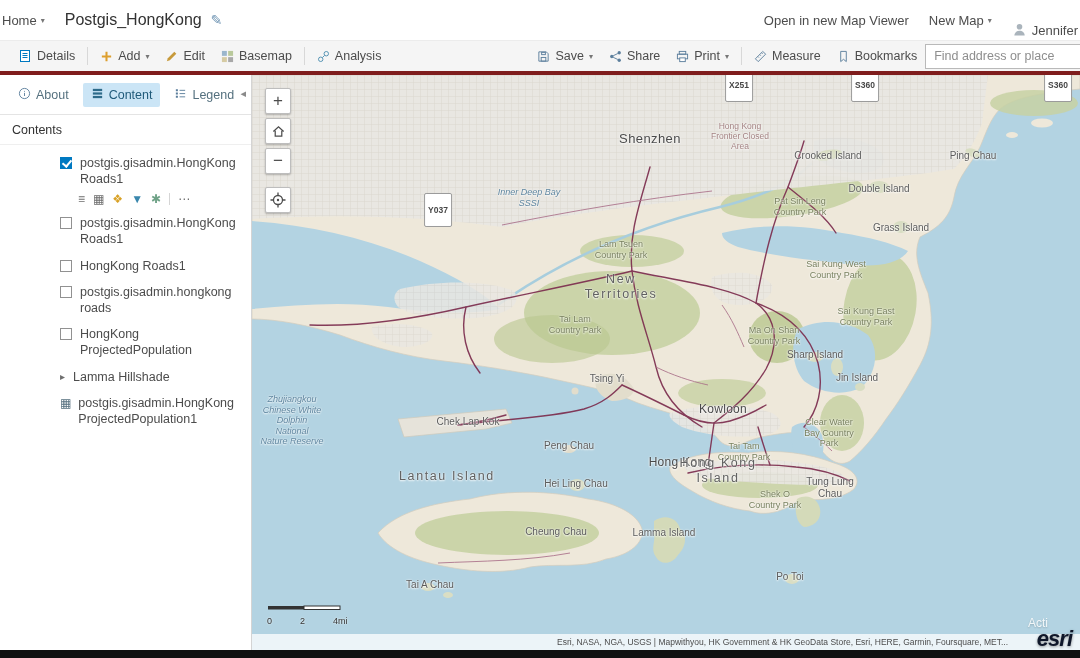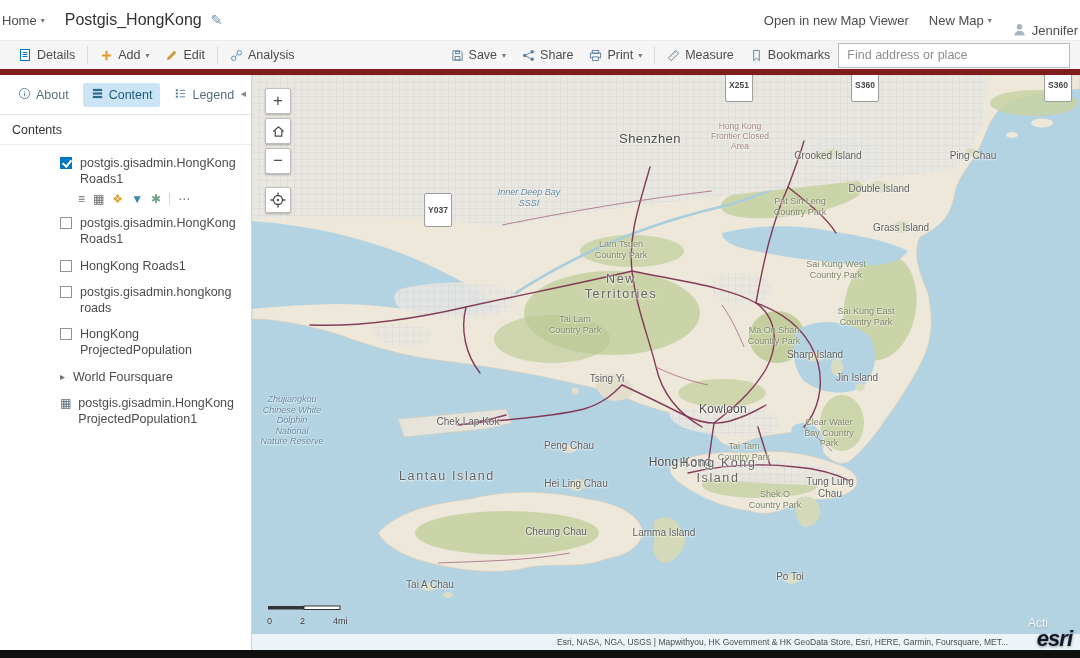--- a/index.html
+++ b/index.html
@@ -13,21 +13,21 @@
   .caret { font-size:8px; color:#767676; }
   .title-wrap { display:flex; align-items:center; margin-left:20px; gap:9px; }
   .title-wrap h1 { font-size:16px; font-weight:400; color:#323232; }
   .pencil { color:#6d93b2; font-size:14px; cursor:pointer; }
   .header-right { margin-left:auto; display:flex; align-items:center; gap:20px; }
   .header-right .hlink { cursor:pointer; }
   .newmap { display:flex; align-items:center; gap:4px; cursor:pointer; }
   .user { display:flex; align-items:center; gap:5px; cursor:pointer;margin-top:21px; }
 
   
-  .toolbar { height:35px; background:#f5f5f5; border-top:1px solid #ececec; border-bottom:6px solid #7f1d1d; display:flex; align-items:center; padding:0 10px; flex:none; }
+  .toolbar { height:35px; background:#f5f5f5; border-top:1px solid #ececec; border-bottom:4px solid #7f1d1d; display:flex; align-items:center; padding:0 10px; flex:none; }
   .tbtn { display:flex; align-items:center; gap:5px; padding:0 8px; height:100%; font-size:12.5px; color:#4c4c4c; cursor:pointer; white-space:nowrap; }
   .tbtn svg { display:block; }
   .divider { width:1px; height:18px; background:#d8d8d8; margin:0 4px; flex:none; }
   .spacer { width:140px; flex:none; }
   .search-wrap { margin-left:auto; display:flex; align-items:center; height:25px; background:#fff; border:1px solid #b9b9b9; width:282px; }
   .search-wrap input { flex:1; border:none; outline:none; height:100%; padding:0 8px; font-size:12.5px; color:#333; font-family:inherit; }
   .search-wrap input::placeholder { color:#8e8e8e; }
 
   
   .main { flex:1; display:flex; min-height:0; }
@@ -131,20 +131,31 @@
       <span class="caret">▾</span>
     </div>
     <div class="tbtn">
       <span>
           <svg width="13" height="13" viewBox="0 0 14 14">
             <path d="M2 12l1-3.2 7-7 2.2 2.2-7 7z" fill="#c79a3b"></path>
           </svg>
         </span>
       <span>Edit</span>
     </div>
+    <div class="tbtn">
+      <span>
+          <svg width="13" height="13" viewBox="0 0 14 14">
+            <rect x="1" y="1" width="5.3" height="5.3" fill="#9bb6cc"></rect>
+            <rect x="7.7" y="1" width="5.3" height="5.3" fill="#b9c99b"></rect>
+            <rect x="1" y="7.7" width="5.3" height="5.3" fill="#d6cba3"></rect>
+            <rect x="7.7" y="7.7" width="5.3" height="5.3" fill="#a8a8a8"></rect>
+          </svg>
+        </span>
+      <span>Basemap</span>
+    </div>
     <div class="divider"></div>
     <div class="tbtn">
       <span style="color:#4d8fb0">
           <svg width="13" height="13" viewBox="0 0 14 14">
             <circle cx="4" cy="10" r="2.4" fill="none" stroke="currentColor"></circle>
             <circle cx="10" cy="4" r="2.4" fill="none" stroke="currentColor"></circle>
             <path d="M5.8 8.2l2.4-2.4" stroke="currentColor" fill="none"></path>
           </svg>
         </span>
       <span>Analysis</span>
@@ -259,21 +270,21 @@
           <div class="layer-item">
             <span class="cb"></span>
             <span class="lbl">postgis.gisadmin.hongkong roads</span>
           </div>
           <div class="layer-item">
             <span class="cb"></span>
             <span class="lbl">HongKong ProjectedPopulation</span>
           </div>
           <div class="layer-item">
             <span class="expander">▸</span>
-            <span class="lbl">World Foursquare</span>
+            <span class="lbl">Lamma Hillshade</span>
           </div>
           <div class="layer-item">
             <span class="tblic">▦</span>
             <span class="lbl">postgis.gisadmin.HongKong ProjectedPopulation1</span>
           </div>
         </div>
     </aside>
 
     <div class="map">
       <svg class="basemap" width="828" height="575" viewBox="0 0 828 575" preserveAspectRatio="none">

